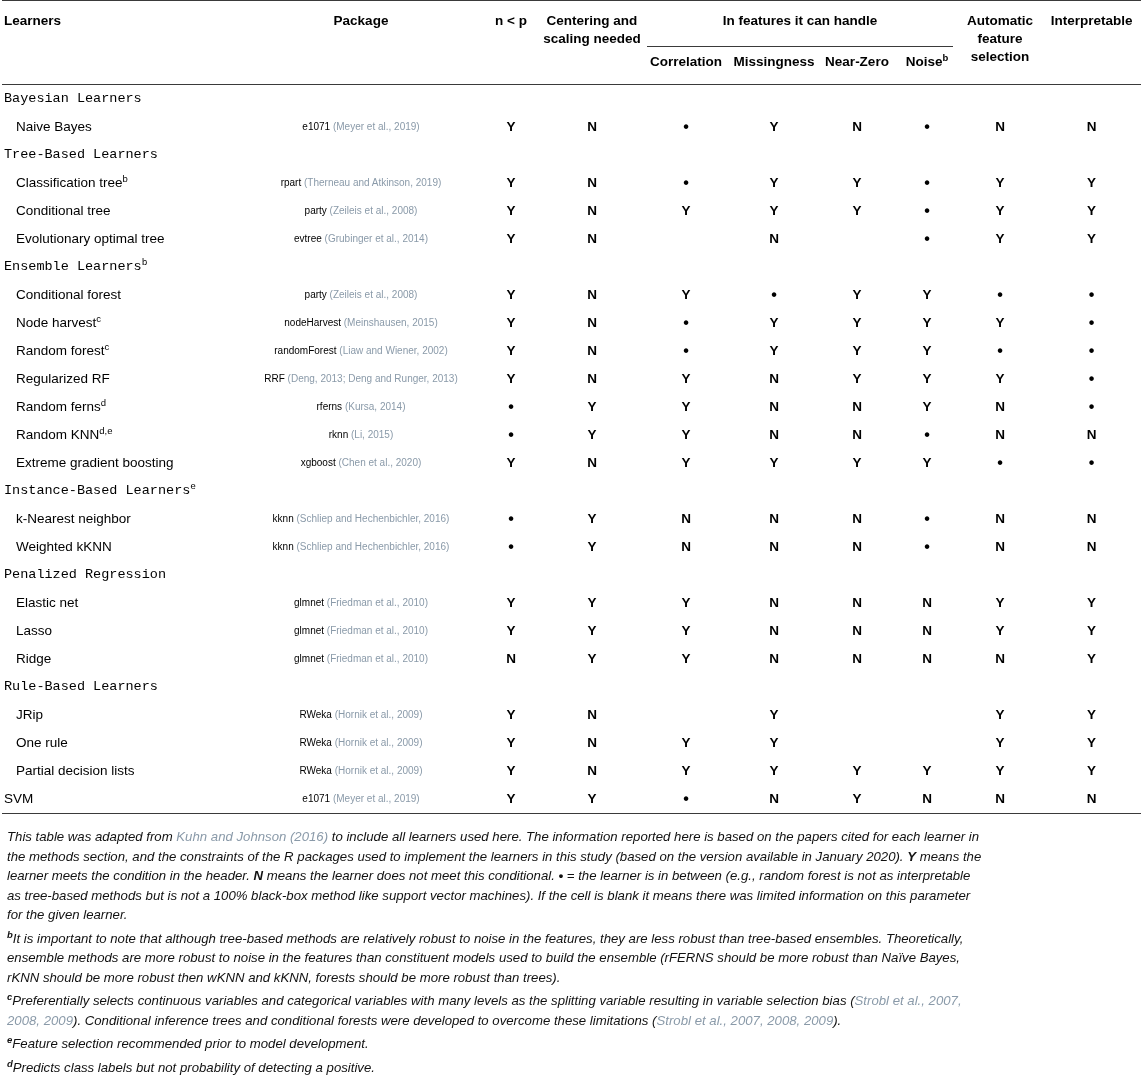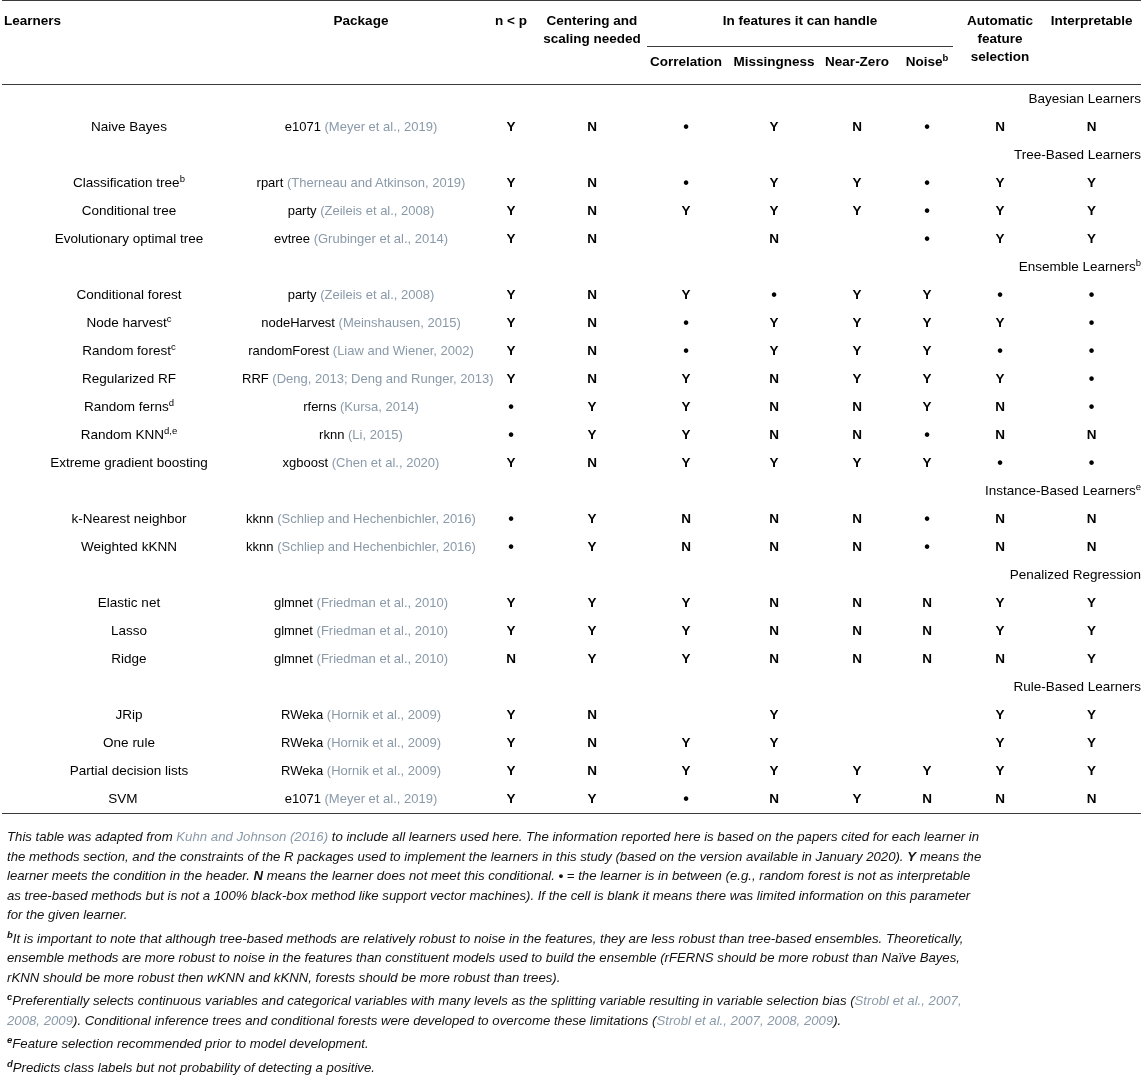--- a/index.html
+++ b/index.html
@@ -45,24 +45,24 @@
   sup { font-size: 9.5px; line-height: 0; }
 
   tbody td {
     font-size: 13.5px;
     line-height: 18px;
     padding: 5px 0;
     text-align: center;
     vertical-align: middle;
   }
   tbody tr:first-child td { border-top: 1px solid var(--rule); }
-  td.section { text-align: right; padding-left: 2px; }
-  td.learner { text-align: center; padding-left: 14px; }
+  td.section { text-align: left; padding-left: 2px; font-family: Liberation Mono, monospace; }
+  td.learner { text-align: left; padding-left: 14px; }
   td.learner.flush { padding-left: 2px; }
-  td.pkg { font-size: 13px; white-space: nowrap; }
+  td.pkg { font-size: 10px; white-space: nowrap; }
   td.val { font-weight: bold; }
   td.val.dot { font-size: 16px; line-height: 18px; }
   .link { color: var(--link); }
 
   .footnotes {
     padding: 9px 1px 6px 1px;
     font-style: italic;
     font-size: 13.2px;
     line-height: 19.5px;
     color: #111;

